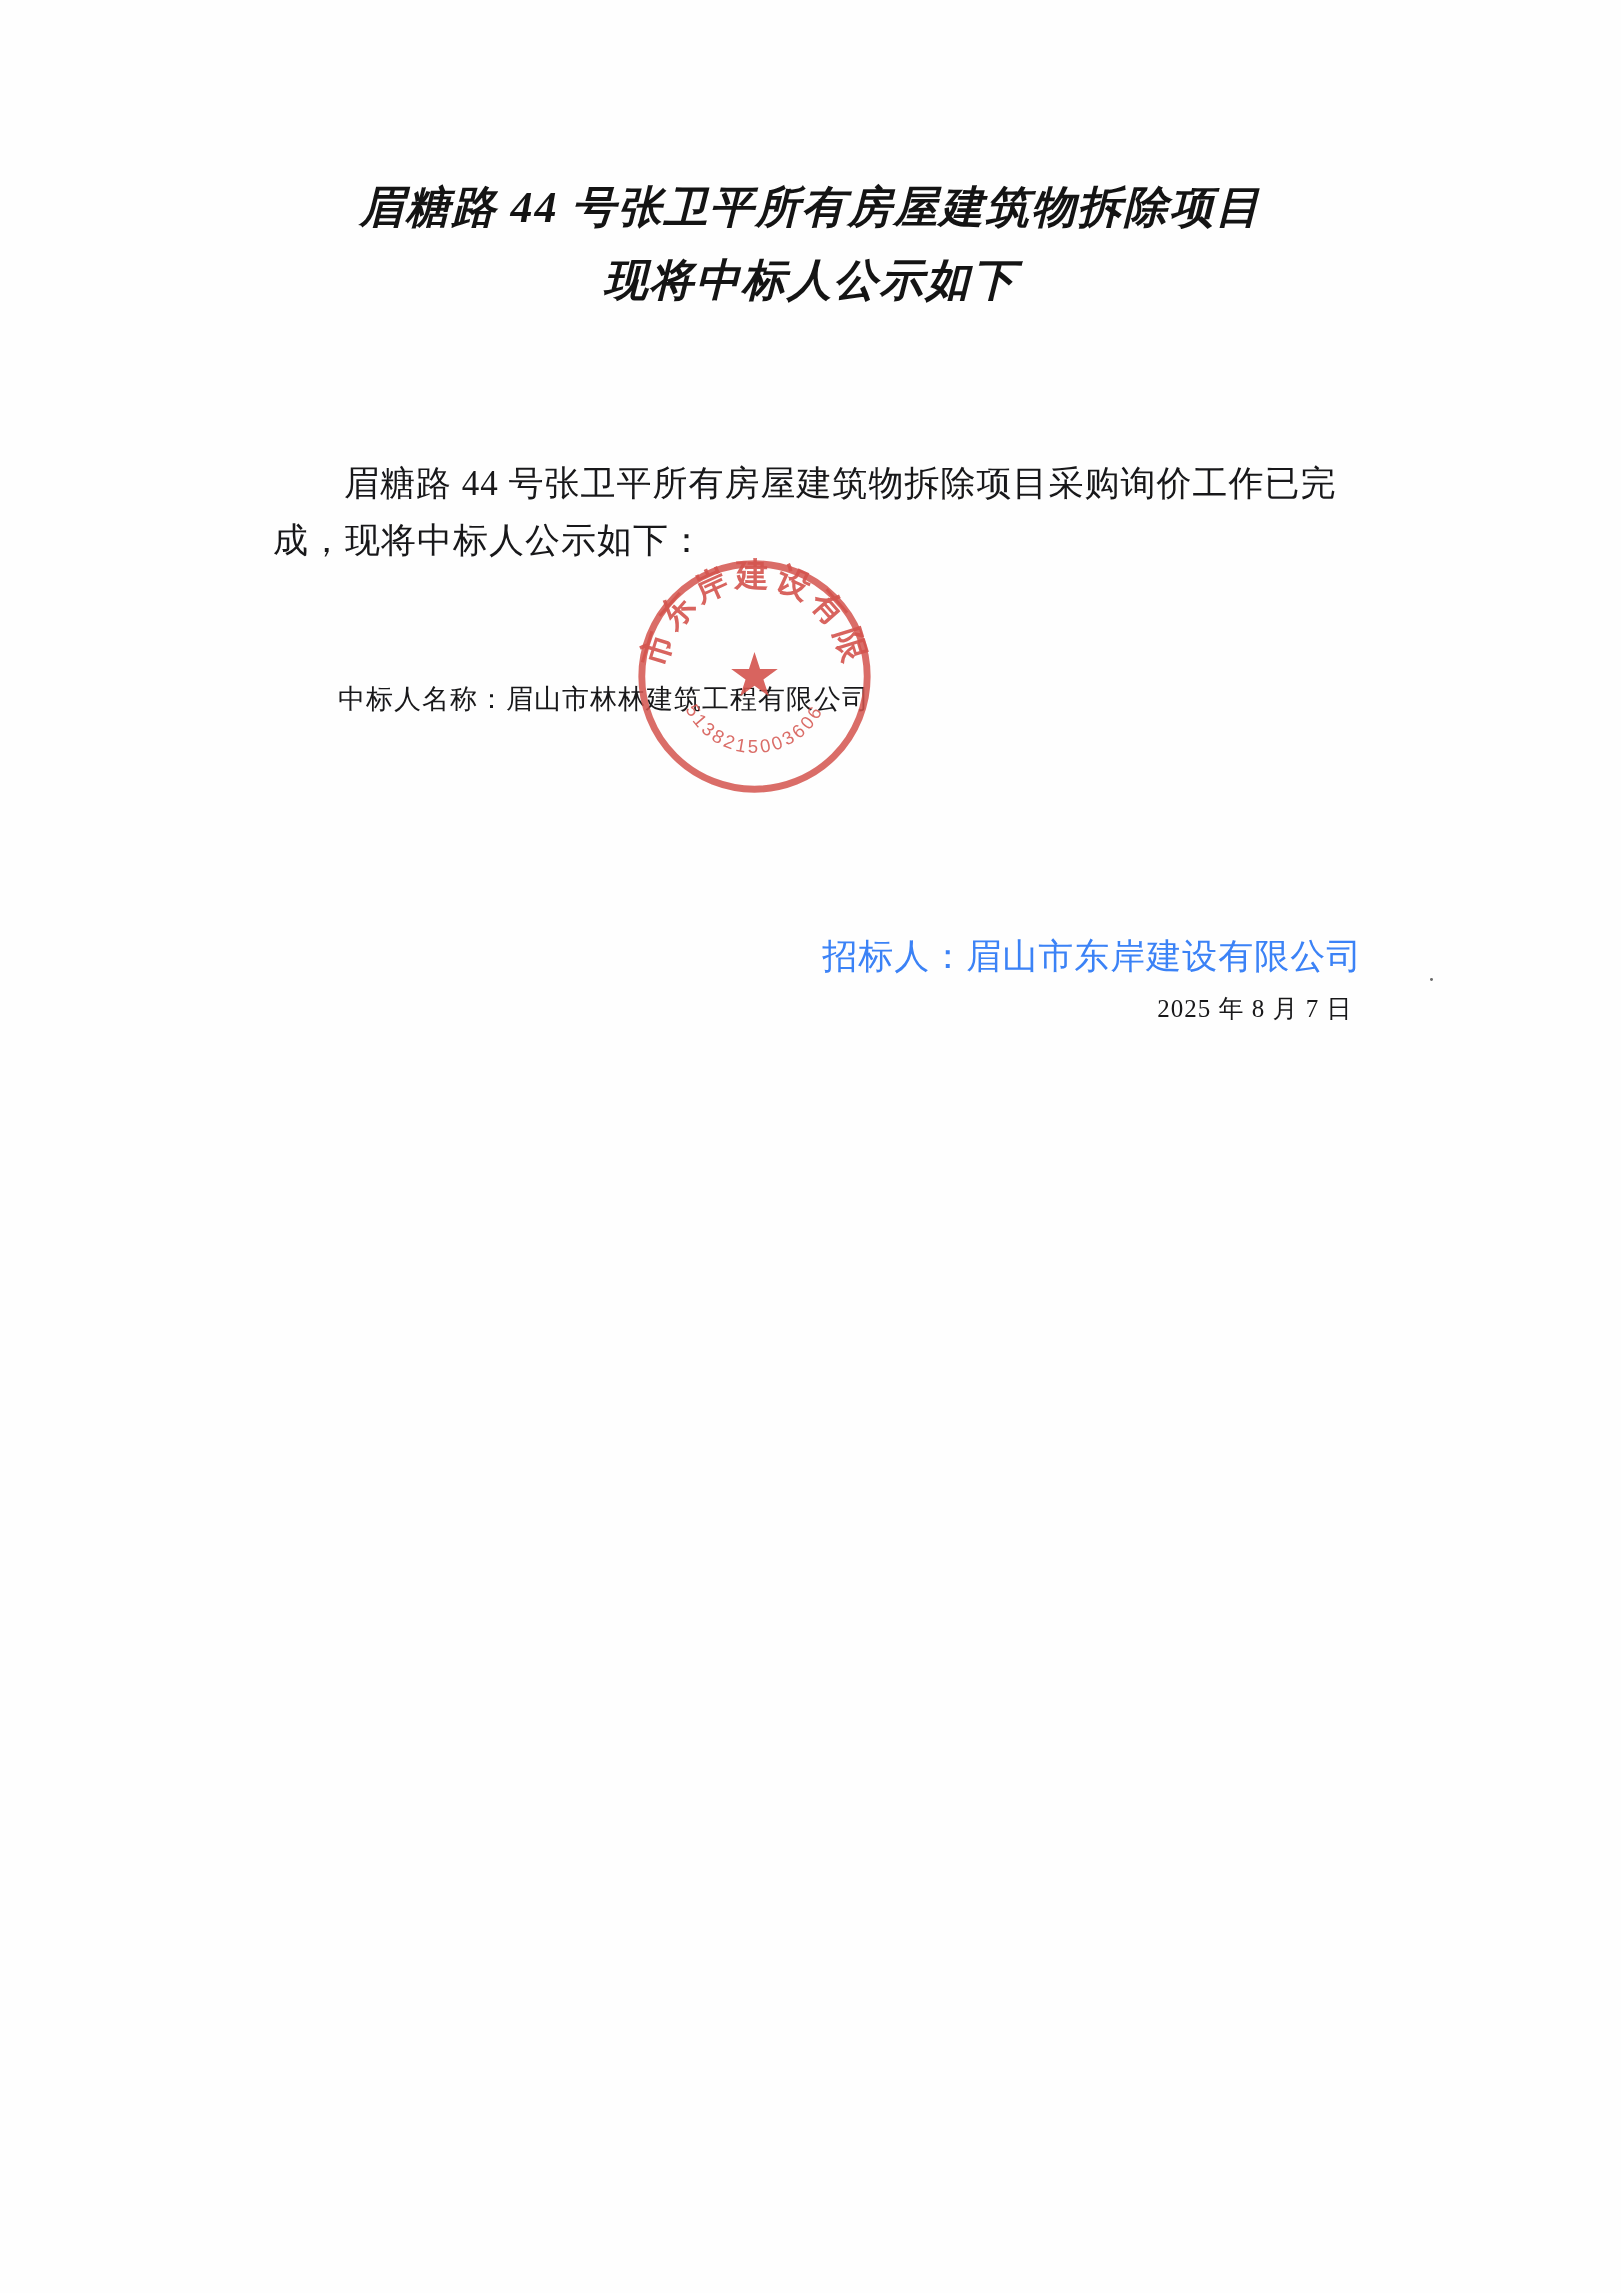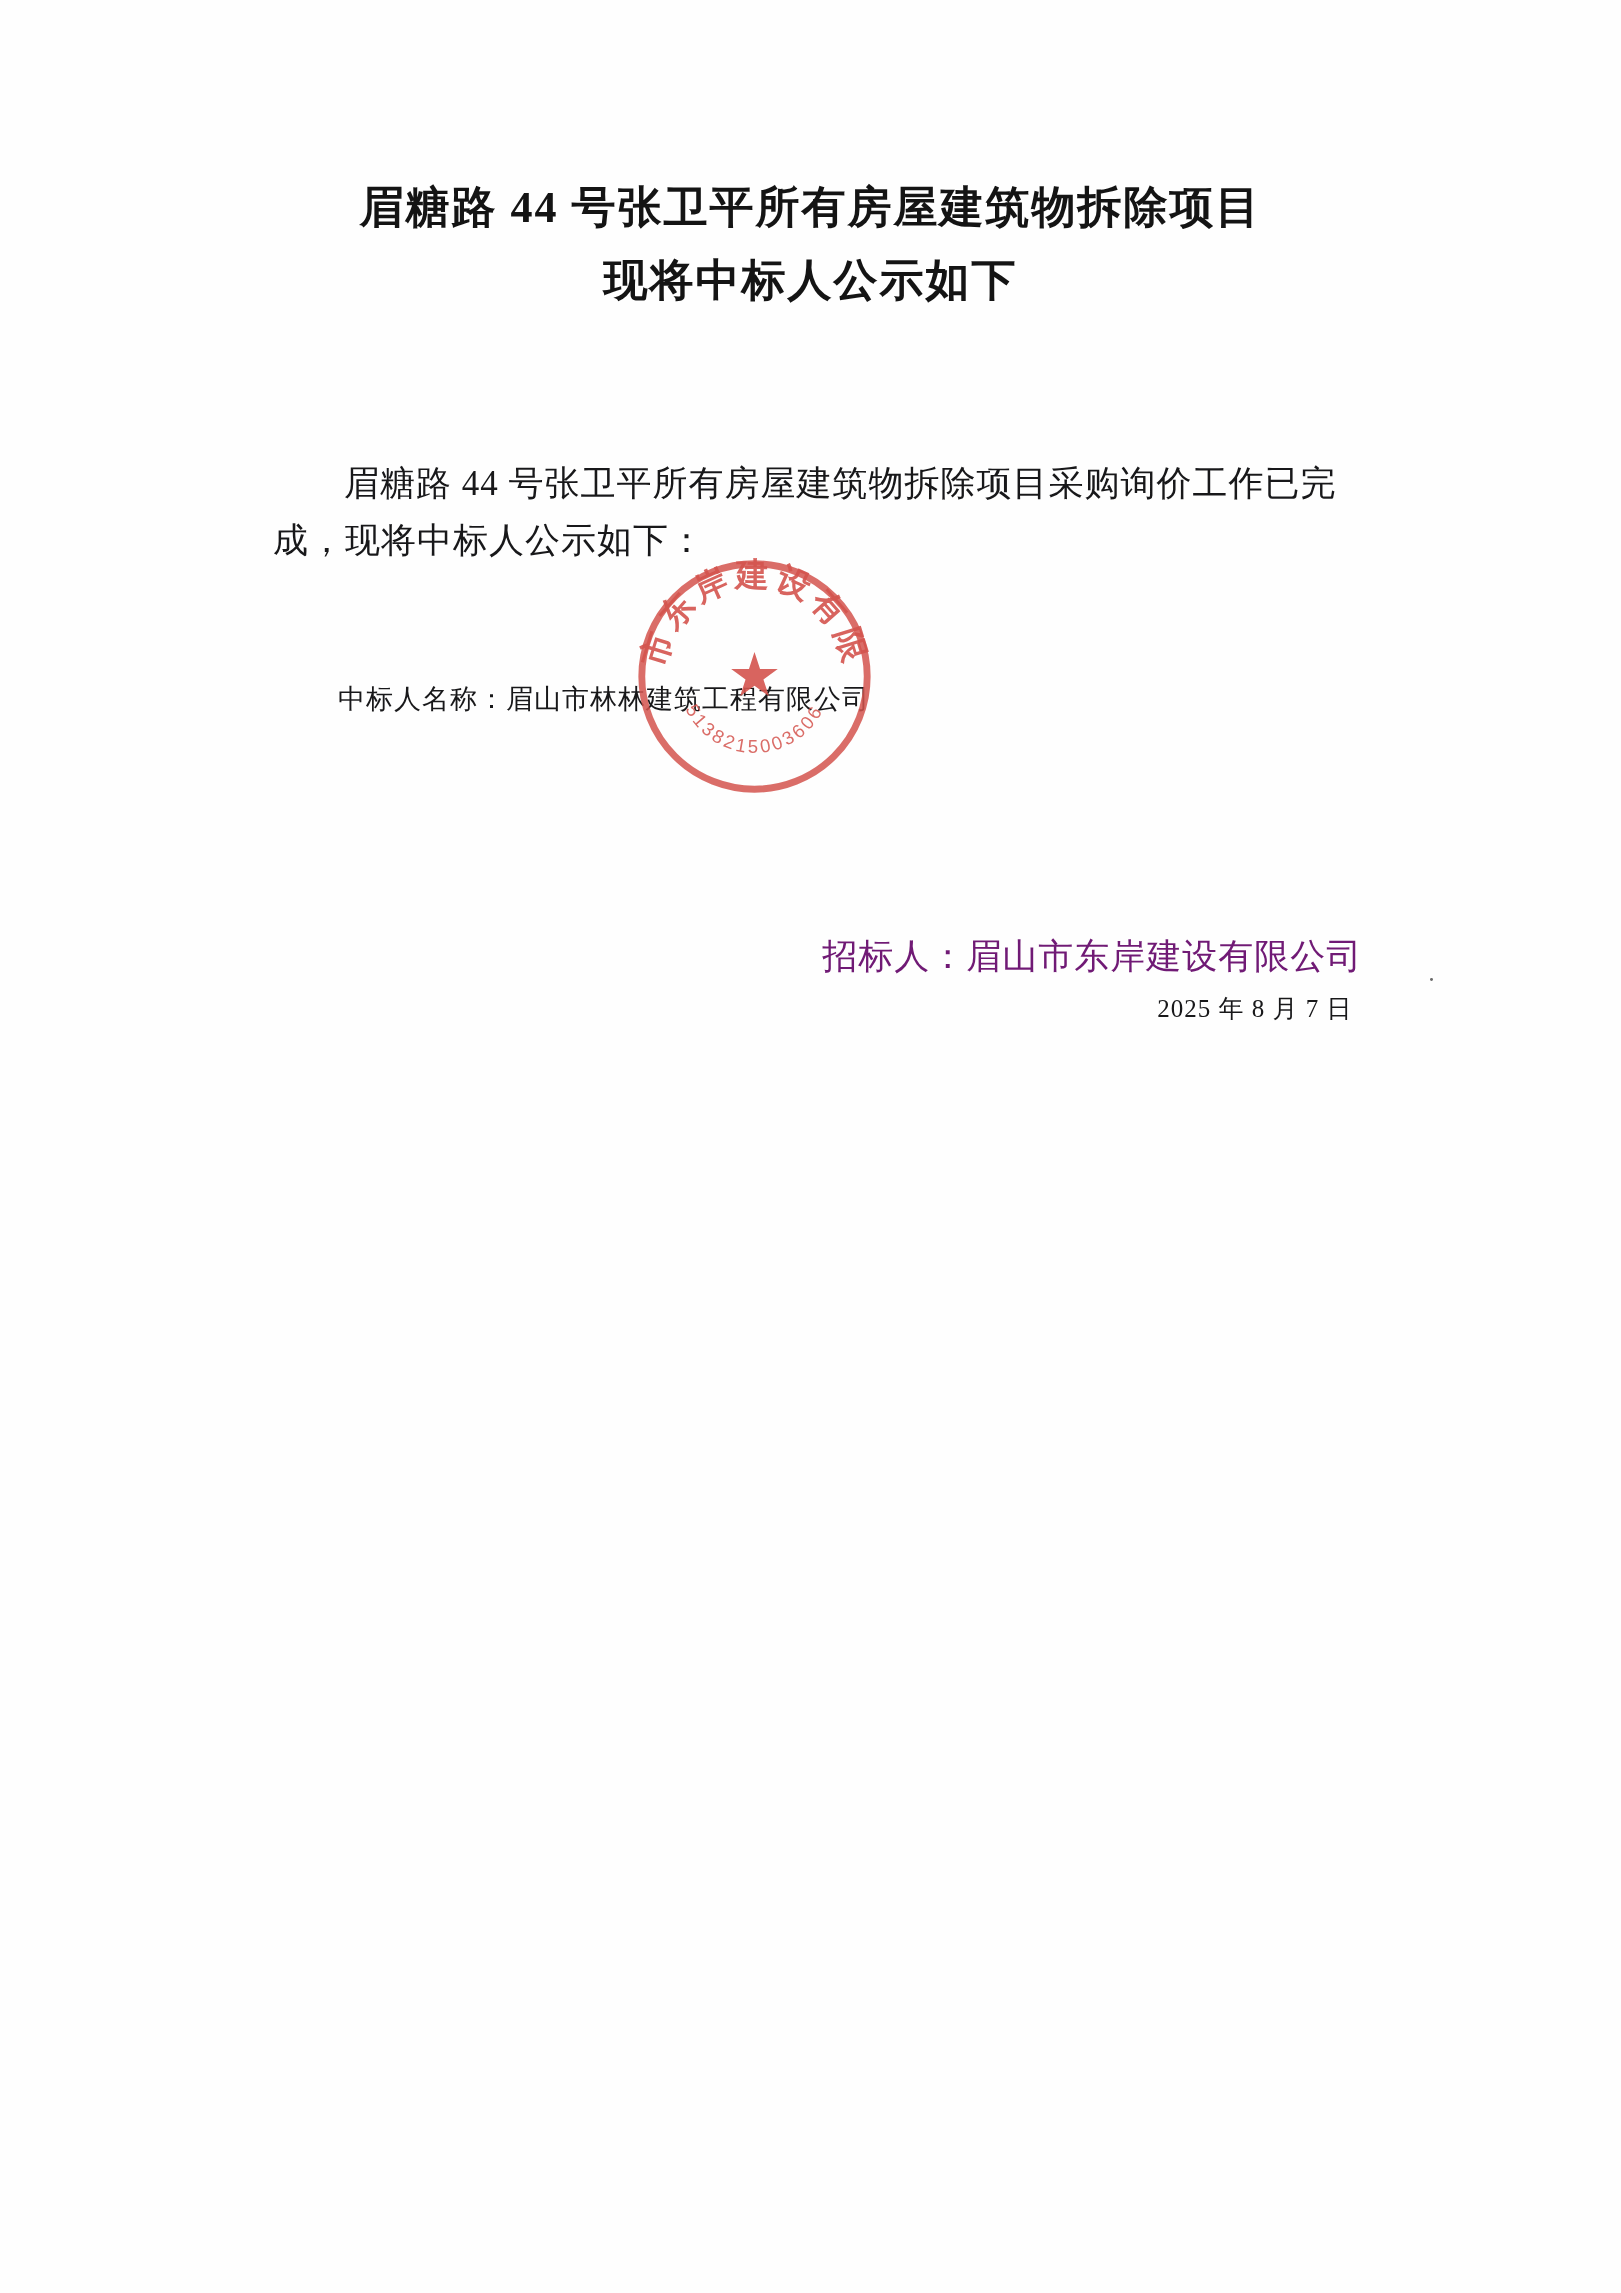--- a/index.html
+++ b/index.html
@@ -22,20 +22,21 @@
     background: #fefefe;
   }
 
   
   .title-block {
     position: absolute;
     top: 172px;
     left: 0;
     width: 100%;
     text-align: center;
+    font-style: italic;
   }
   .title-line {
     font-size: 44px;
     font-weight: bold;
     letter-spacing: 2px;
     line-height: 1.65;
     color: #141414;
     font-family: "Liberation Serif", "DejaVu Serif", serif;
   }
 
@@ -72,21 +73,21 @@
   .sign-block {
     position: absolute;
     top: 926px;
     left: 0;
     width: 1372px;
     text-align: right;
   }
   .sign-line {
     font-size: 35px;
     line-height: 1.75;
-    color: #701a75;
+    color: #3b82f6;
     letter-spacing: 1px;
     padding-right: 9.8px;
   }
   .sign-date {
     font-size: 25px;
     line-height: 1.75;
     color: #18181a;
     letter-spacing: 1px;
     padding-right: 19.6px;
   }

